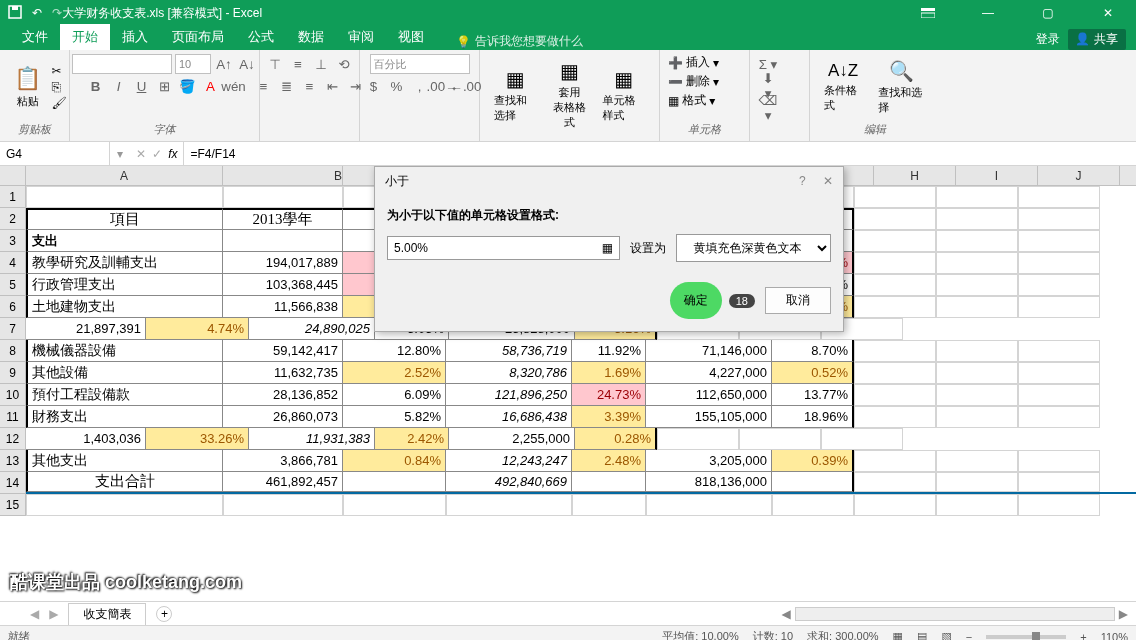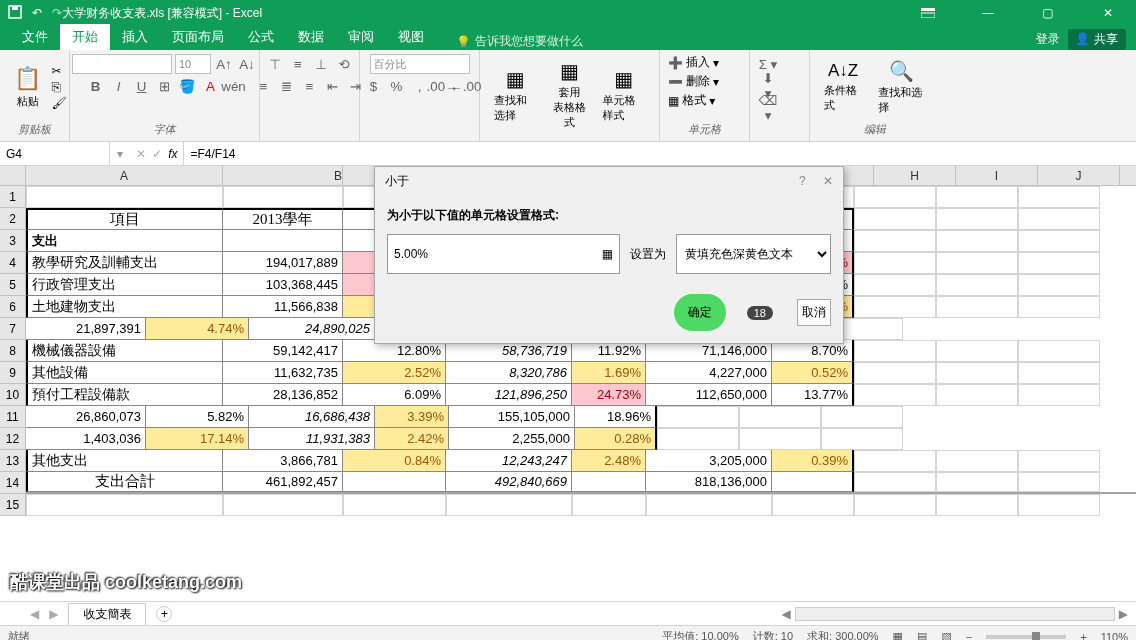--- a/index.html
+++ b/index.html
@@ -51,24 +51,24 @@
 .c-J{width:82px;}
 .hl-pink{background:#ffc7ce;color:#9c0006;}
 .hl-yellow{background:#ffeb9c;color:#9c5700;}
 .thead{font-family:"PMingLiU","SimSun",serif;text-align:center;justify-content:center;font-size:15px;}
 .tbold{font-weight:bold;font-family:"PMingLiU","SimSun",serif;}
 .titem{font-family:"PMingLiU","SimSun",serif;font-size:14px;}
 .dialog{position:absolute;top:0;left:374px;width:470px;background:#f0f0f0;border:1px solid #aaa;box-shadow:2px 2px 8px rgba(0,0,0,0.3);z-index:100;}
 .dlg-title{height:28px;display:flex;align-items:center;padding:0 10px;justify-content:space-between;font-size:12px;}
 .dlg-body{padding:12px;}
 .dlg-row{display:flex;align-items:center;gap:10px;margin-top:10px;}
-.dlg-input{flex:1;border:1px solid #999;height:40px;padding:0 6px;background:#fff;display:flex;align-items:center;justify-content:space-between;}
-.dlg-sel{border:1px solid #999;height:40px;background:#fff;padding:0 4px;width:155px;font-size:12px;}
-.dlg-btns{display:flex;justify-content:flex-end;gap:24px;margin-top:20px;align-items:center;}
-.dlg-btn{border:1px solid #aaa;background:#fdfdfd;padding:4px 4px;cursor:pointer;font-size:12px;}
+.dlg-input{flex:1;border:1px solid #999;height:24px;padding:0 6px;background:#fff;display:flex;align-items:center;justify-content:space-between;}
+.dlg-sel{border:1px solid #999;height:28px;background:#fff;padding:0 4px;width:155px;font-size:12px;text-align:center;}
+.dlg-btns{display:flex;justify-content:flex-end;gap:10px;margin-top:20px;align-items:center;}
+.dlg-btn{border:1px solid #aaa;background:#fdfdfd;padding:4px 20px;cursor:pointer;font-size:12px;}
 .dlg-btn.ok{background:#4dd964;border-radius:20px;padding:10px 14px;border:none;position:relative;}
 .step-badge{background:#444;color:#fff;border-radius:10px;padding:1px 7px;font-size:11px;margin-left:-3px;}
 .sheet-tabs{height:24px;border-top:1px solid #d4d4d4;display:flex;align-items:center;padding-left:30px;background:#fff;}
 .sheet-tab{border:1px solid #ccc;border-bottom:none;padding:2px 14px;background:#fff;font-size:12px;}
 .status-bar{height:22px;background:#f3f3f3;border-top:1px solid #d4d4d4;display:flex;align-items:center;padding:0 8px;font-size:11px;color:#555;}
 .status-right{margin-left:auto;display:flex;gap:14px;align-items:center;}
 .watermark{position:absolute;bottom:46px;left:10px;color:#fff;font-size:18px;text-shadow:1px 1px 2px #000,-1px -1px 2px #000;font-weight:bold;z-index:50;}
 .tbl-border .cell{border-right:1px solid #888;border-bottom:1px solid #888;}
 .data-row .c-A{border-left:2px solid #000;}
 .data-row .c-G{border-right:2px solid #000;text-align:center;}
@@ -397,54 +397,55 @@
           <div class="cell c-C">6.09%</div>
           <div class="cell c-D">121,896,250</div>
           <div class="cell c-E hl-pink">24.73%</div>
           <div class="cell c-F">112,650,000</div>
           <div class="cell c-G">13.77%</div>
           <div class="cell c-H" style="border:1px solid #d4d4d4"></div>
           <div class="cell c-I" style="border:1px solid #d4d4d4"></div>
           <div class="cell c-J" style="border:1px solid #d4d4d4"></div>
         </div>
       <div class="cell-row data-row">
+          <div class="cell c-A titem">財務支出</div>
           <div class="cell c-B">26,860,073</div>
           <div class="cell c-C">5.82%</div>
           <div class="cell c-D">16,686,438</div>
           <div class="cell c-E hl-yellow">3.39%</div>
           <div class="cell c-F">155,105,000</div>
           <div class="cell c-G">18.96%</div>
           <div class="cell c-H" style="border:1px solid #d4d4d4"></div>
           <div class="cell c-I" style="border:1px solid #d4d4d4"></div>
           <div class="cell c-J" style="border:1px solid #d4d4d4"></div>
         </div>
       <div class="cell-row data-row">
           <div class="cell c-B">1,403,036</div>
-          <div class="cell c-C hl-yellow">17.14%</div>
+          <div class="cell c-C hl-yellow">33.26%</div>
           <div class="cell c-D">11,931,383</div>
           <div class="cell c-E hl-yellow">2.42%</div>
           <div class="cell c-F">2,255,000</div>
           <div class="cell c-G hl-yellow">0.28%</div>
           <div class="cell c-H" style="border:1px solid #d4d4d4"></div>
           <div class="cell c-I" style="border:1px solid #d4d4d4"></div>
           <div class="cell c-J" style="border:1px solid #d4d4d4"></div>
         </div>
       <div class="cell-row data-row">
           <div class="cell c-A titem">其他支出</div>
           <div class="cell c-B">3,866,781</div>
           <div class="cell c-C hl-yellow">0.84%</div>
           <div class="cell c-D">12,243,247</div>
           <div class="cell c-E hl-yellow">2.48%</div>
           <div class="cell c-F">3,205,000</div>
           <div class="cell c-G hl-yellow">0.39%</div>
           <div class="cell c-H" style="border:1px solid #d4d4d4"></div>
           <div class="cell c-I" style="border:1px solid #d4d4d4"></div>
           <div class="cell c-J" style="border:1px solid #d4d4d4"></div>
         </div>
-      <div class="cell-row data-row" style="border-bottom:2px solid #a3a3a3">
+      <div class="cell-row data-row" style="border-bottom:2px solid #0369a1">
           <div class="cell c-A thead">支出合計</div>
           <div class="cell c-B">461,892,457</div>
           <div class="cell c-C"></div>
           <div class="cell c-D">492,840,669</div>
           <div class="cell c-E"></div>
           <div class="cell c-F">818,136,000</div>
           <div class="cell c-G"></div>
           <div class="cell c-H" style="border:1px solid #d4d4d4"></div>
           <div class="cell c-I" style="border:1px solid #d4d4d4"></div>
           <div class="cell c-J" style="border:1px solid #d4d4d4"></div>

